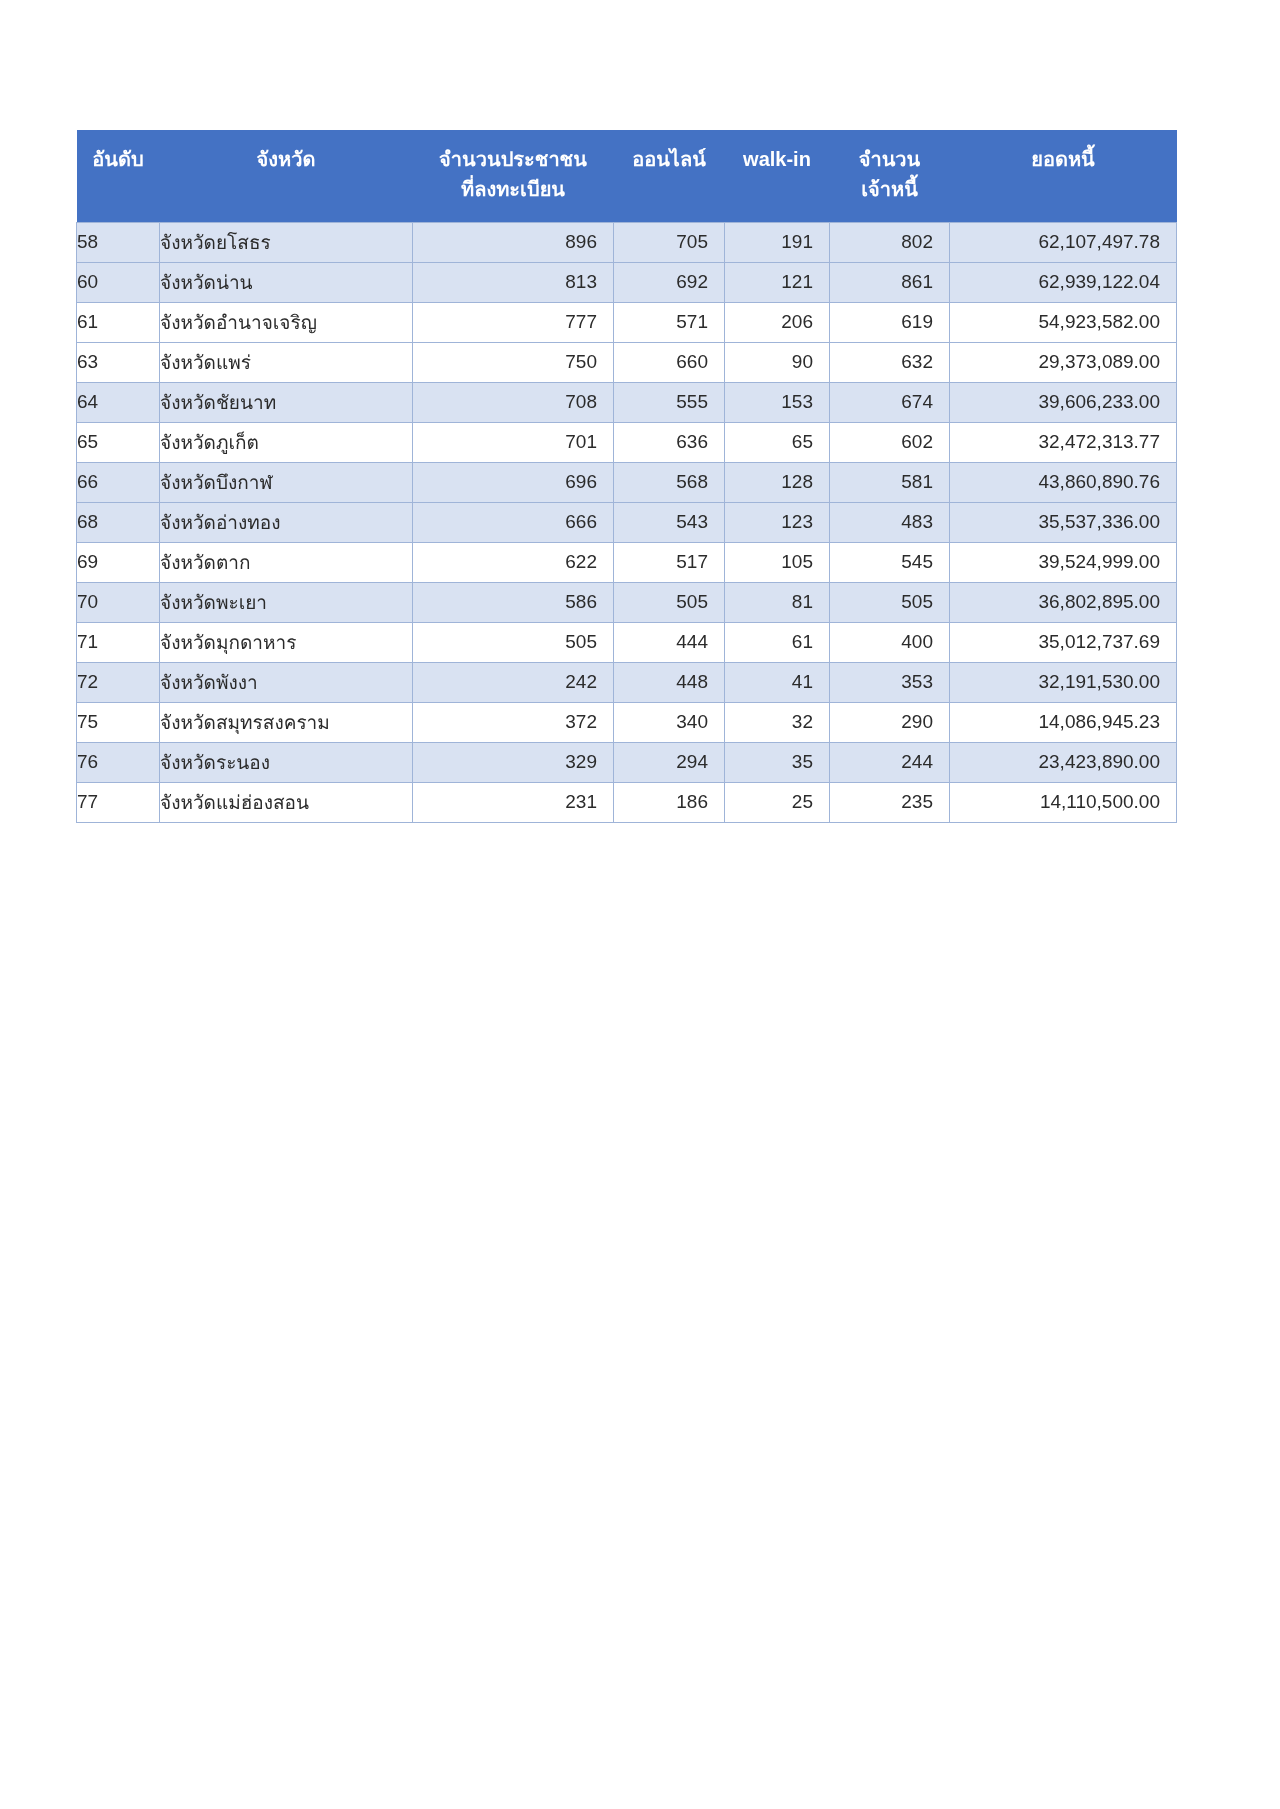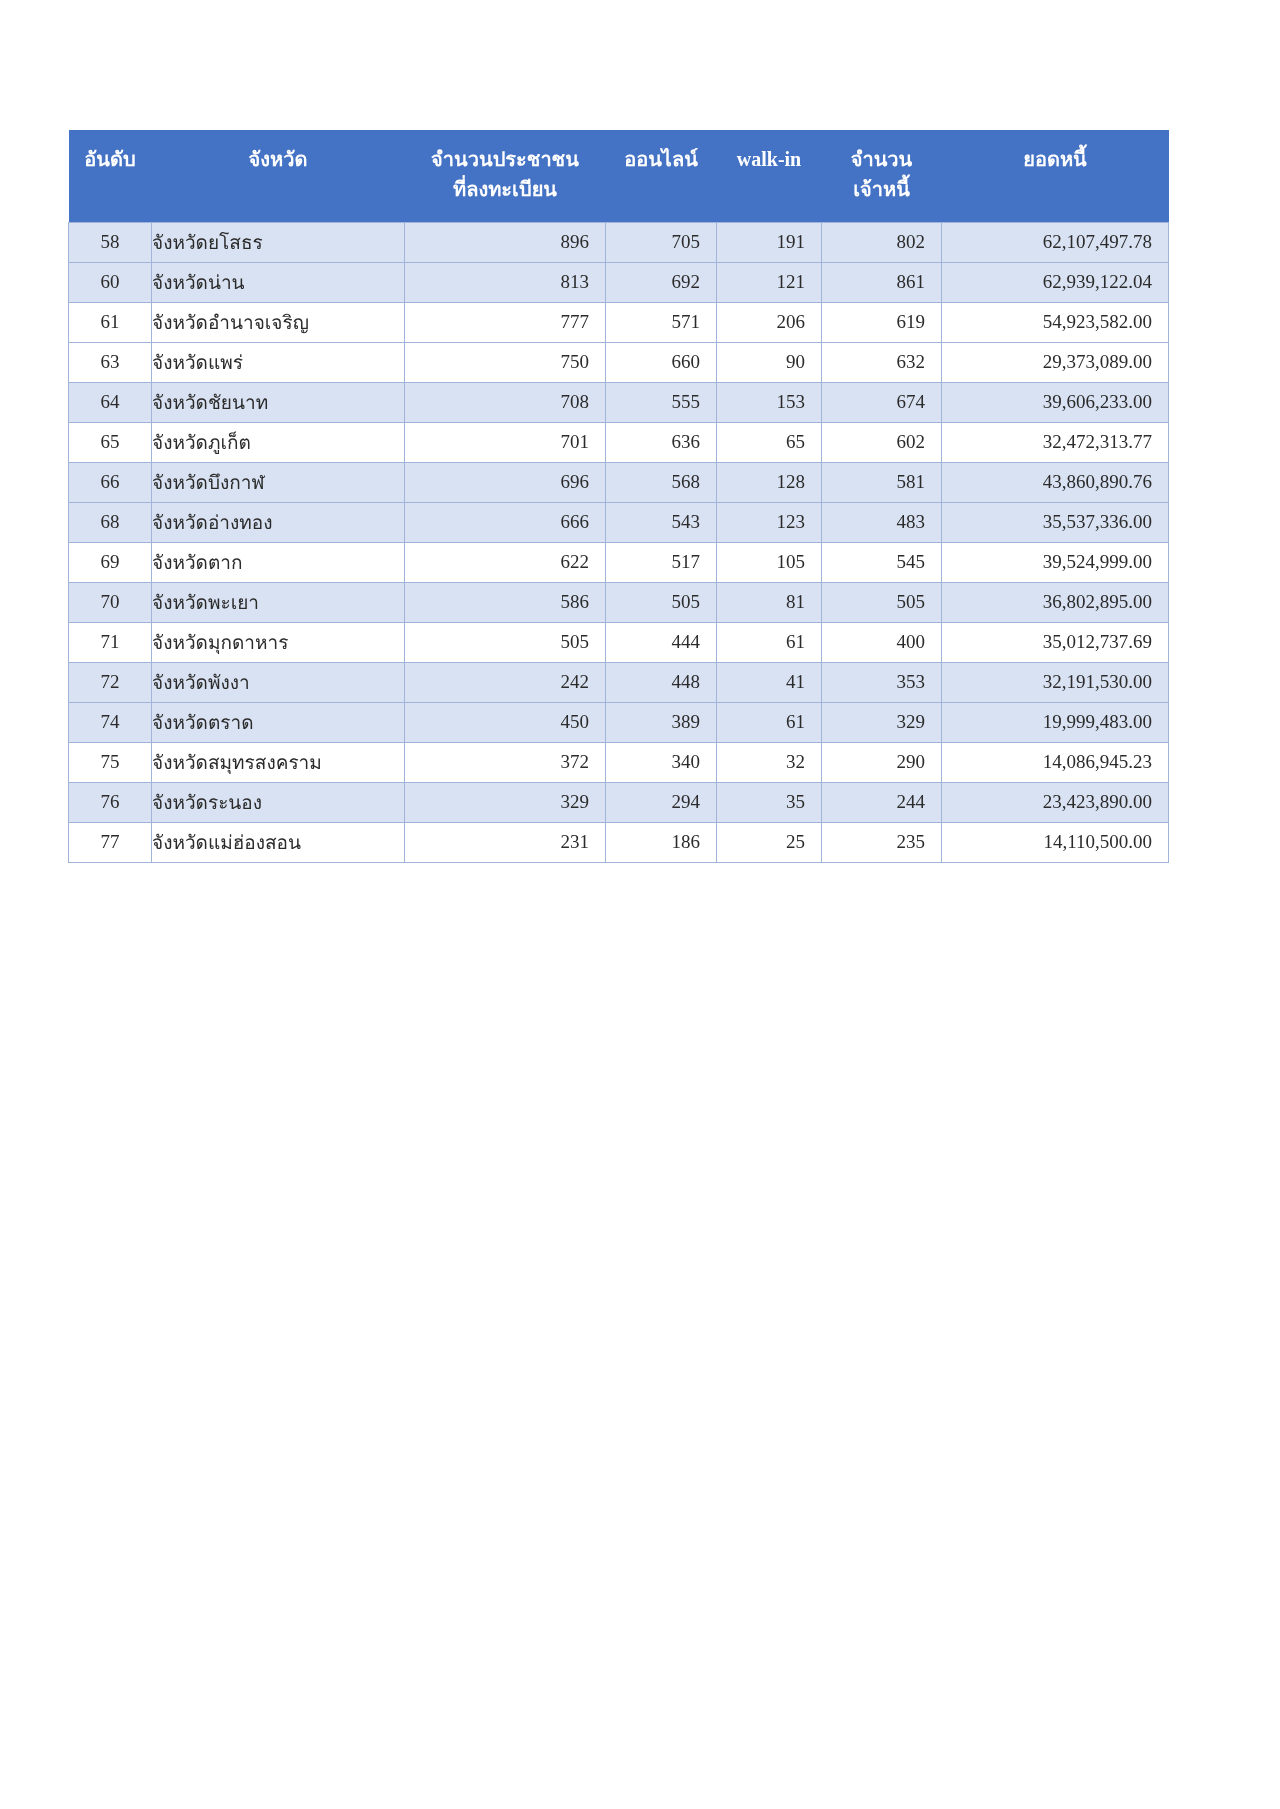--- a/index.html
+++ b/index.html
@@ -15,26 +15,25 @@
   .page{
     position:relative;
     width:1280px;
     height:1809px;
     background:#ffffff;
     font-family:"Liberation Sans", sans-serif;
     overflow:hidden;
   }
   table.data-table{
     position:absolute;
-    left:68px;
+    left:76px;
     top:130px;
     width:1100px;
     border-collapse:collapse;
     table-layout:fixed;
-    font-family:Liberation Serif, serif;
   }
   table.data-table thead th{
     background:var(--header-bg);
     color:var(--header-fg);
     font-weight:bold;
     font-size:20px;
     vertical-align:top;
     padding-top:14px;
     height:92px;
     border:none;
@@ -45,21 +44,21 @@
   table.data-table tbody td{
     border:1px solid var(--border);
     height:40px;
     font-size:19px;
     color:var(--text);
     background:var(--row-bg);
     white-space:nowrap;
     overflow:hidden;
   }
   table.data-table tbody tr.banded td{background:var(--band-bg);}
-  td.col-rank{text-align:center;}
+  td.col-rank{}
   td.col-province{text-align:left;}
   td.col-registered, td.col-online, td.col-walkin, td.col-creditors, td.col-debt{
     text-align:right;padding-right:16px;
   }
 </style>
 </head>
 <body>
 
 <div class="page">
   <table class="data-table">
@@ -201,29 +200,20 @@
         </tr>
         <tr class="banded">
           <td class="col-rank">72</td>
           <td class="col-province">จังหวัดพังงา</td>
           <td class="col-registered">242</td>
           <td class="col-online">448</td>
           <td class="col-walkin">41</td>
           <td class="col-creditors">353</td>
           <td class="col-debt">32,191,530.00</td>
         </tr>
-        <tr class="banded">
-          <td class="col-rank">74</td>
-          <td class="col-province">จังหวัดตราด</td>
-          <td class="col-registered">450</td>
-          <td class="col-online">389</td>
-          <td class="col-walkin">61</td>
-          <td class="col-creditors">329</td>
-          <td class="col-debt">19,999,483.00</td>
-        </tr>
         <tr>
           <td class="col-rank">75</td>
           <td class="col-province">จังหวัดสมุทรสงคราม</td>
           <td class="col-registered">372</td>
           <td class="col-online">340</td>
           <td class="col-walkin">32</td>
           <td class="col-creditors">290</td>
           <td class="col-debt">14,086,945.23</td>
         </tr>
         <tr class="banded">

